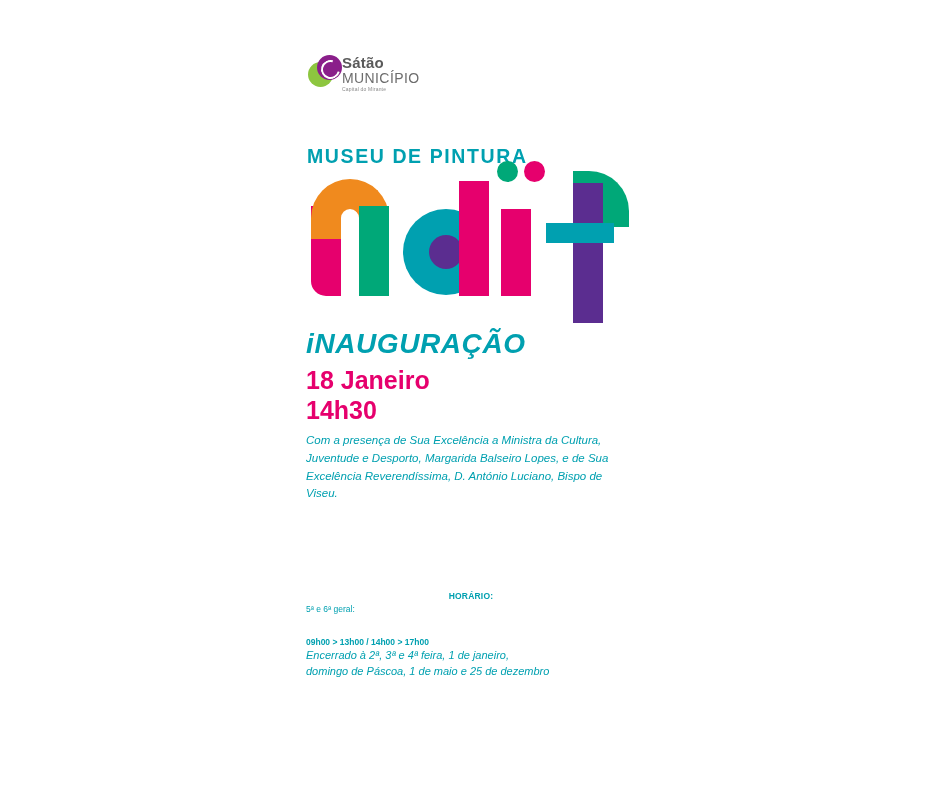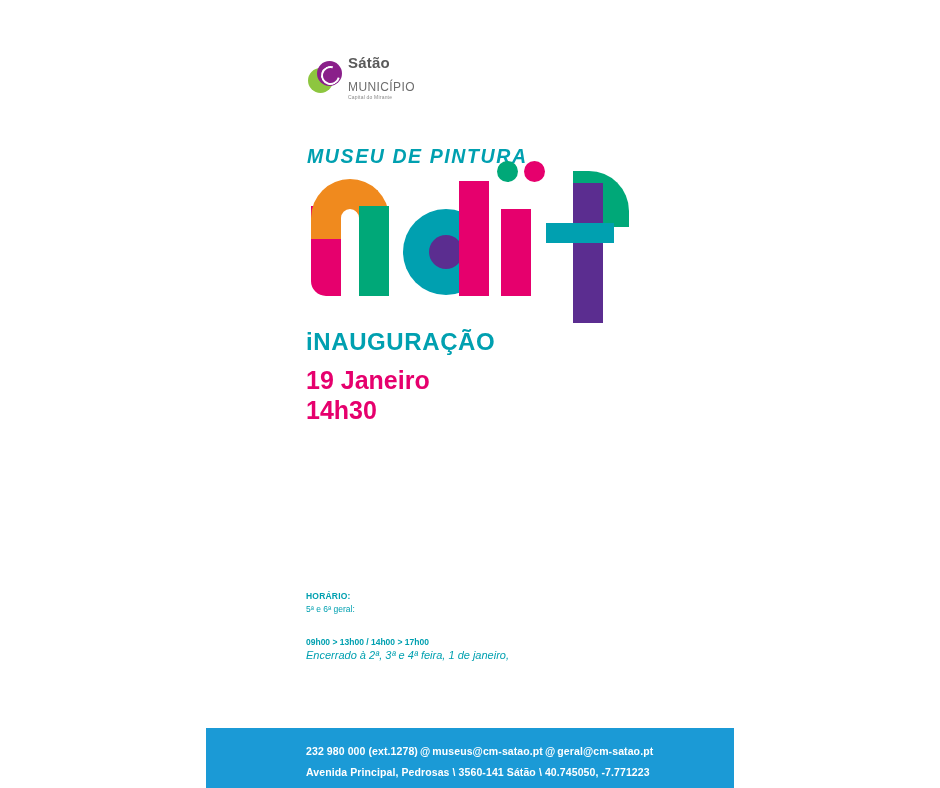--- a/index.html
+++ b/index.html
@@ -18,22 +18,21 @@
     width: 940px;
     height: 788px;
     background: #ffffff;
   }
   
   .logo {
     position: absolute;
     left: 308px;
     top: 55px;
     display: flex;
-    align-items: center;
-    gap: 6px;
+    align-items: flex-start;
   }
   .logo-mark {
     position: relative;
     width: 34px;
     height: 34px;
   }
   .logo-mark .circle-green {
     position: absolute;
     left: 0;
     top: 7px;
@@ -65,39 +64,38 @@
   .logo-text {
     line-height: 1;
   }
   .logo-text .l1 {
     font-size: 15px;
     font-weight: bold;
     color: #5a5a5a;
     letter-spacing: 0.2px;
   }
   .logo-text .l2 {
-    font-size: 12px;
+    font-size: 14px;
     color: #6d6d6d;
     letter-spacing: 0.4px;
-    margin-top: 11px;
+    margin-top: 1px;
   }
   .logo-text .l3 {
     font-size: 5px;
     color: #8a8a8a;
     letter-spacing: 0.2px;
     margin-top: 2px;
   }
   
   .wordmark {
     position: absolute;
     left: 305px;
     top: 145px;
     width: 340px;
     height: 160px;
-    font-style: italic;
   }
   .wordmark .kicker {
     position: absolute;
     left: 2px;
     top: 0px;
     font-size: 19.5px;
     font-weight: bold;
     letter-spacing: 1.6px;
     color: #00a0b0;
   }
@@ -221,24 +219,25 @@
     top: 62px;
     width: 68px;
     height: 20px;
     background: #00a0b0;
   }
   
   .inauguracao {
     position: absolute;
     left: 306px;
     top: 328px;
-    font-size: 24px;
+    font-size: 28px;
     font-weight: bold;
     letter-spacing: 0.6px;
     color: #00a0b0;
+    font-style: italic;
   }
   .date-block {
     position: absolute;
     left: 306px;
     top: 366px;
     color: #e6006d;
     font-size: 25px;
     font-weight: bold;
     line-height: 1.18;
   }
@@ -259,20 +258,21 @@
     left: 306px;
     top: 590px;
     width: 330px;
     color: #00a0b0;
     line-height: 1.5;
   }
   .schedule .s-title {
     font-size: 8.5px;
     font-weight: bold;
     letter-spacing: 0.2px;
+    text-align: center;
   }
   .schedule .s-line {
     font-size: 8.5px;
   }
   .schedule .s-line.bold {
     font-weight: bold;
     margin-top: 20px;
   }
   .schedule .s-note {
     font-size: 11px;
@@ -338,32 +338,28 @@
       <div class="ltr-i-dot-b"></div>
       <div class="ltr-f-hook"></div>
       <div class="ltr-f-stem"></div>
       <div class="ltr-f-bar"></div>
     </div>
   </div>
 
   <div class="inauguracao">iNAUGURAÇÃO</div>
 
   <div class="date-block">
-    <div>19 Janeiro</div>
+    <div>18 Janeiro</div>
     <div>14h30</div>
   </div>
 
+  <div class="presence">Com a presença de Sua Excelência a Ministra da Cultura, Juventude e Desporto, Margarida Balseiro Lopes, e de Sua Excelência Reverendíssima, D. António Luciano, Bispo de Viseu.</div>
 
   <div class="schedule">
     <div class="s-title">HORÁRIO:</div>
     <div class="s-line">5ª e 6ª geral:</div>
     <div class="s-line bold">09h00 &gt; 13h00 / 14h00 &gt; 17h00</div>
     <div class="s-note">Encerrado à 2ª, 3ª e 4ª feira, 1 de janeiro,</div>
+    <div class="s-note">domingo de Páscoa, 1 de maio e 25 de dezembro</div>
   </div>
 
-  <div class="footer">
-    <div class="f-line one">
-      <span>232 980 000 (ext.1278)</span><span class="at">@</span><span>museus@cm-satao.pt</span><span class="at">@</span><span>geral@cm-satao.pt</span>
-    </div>
-    <div class="f-line two">Avenida Principal, Pedrosas \ 3560-141 Sátão \ 40.745050, -7.771223</div>
-  </div>
 
 </div>
 
 </body></html>

